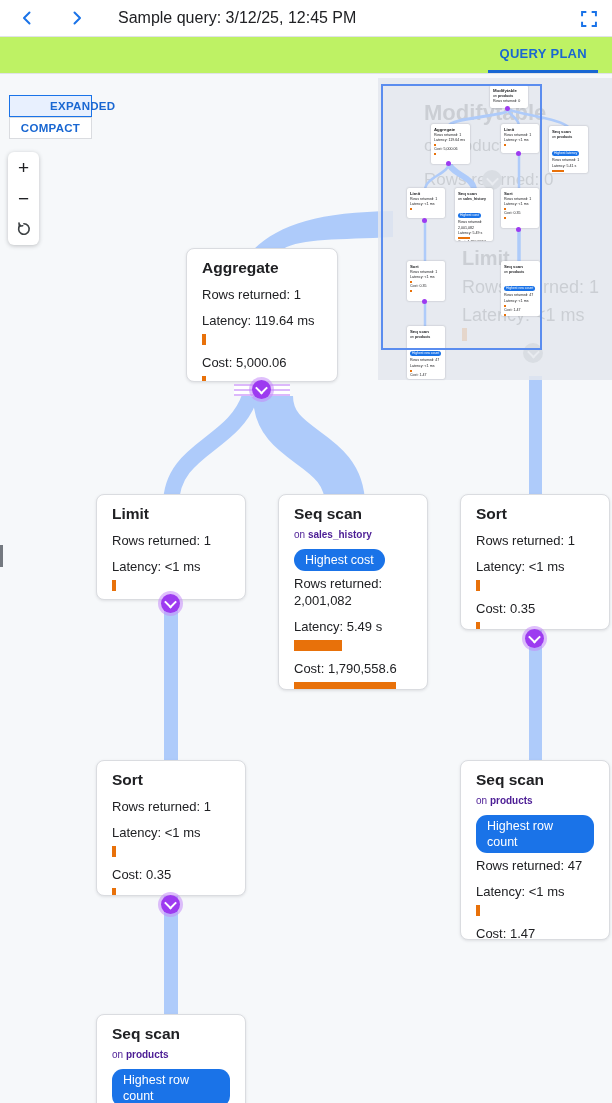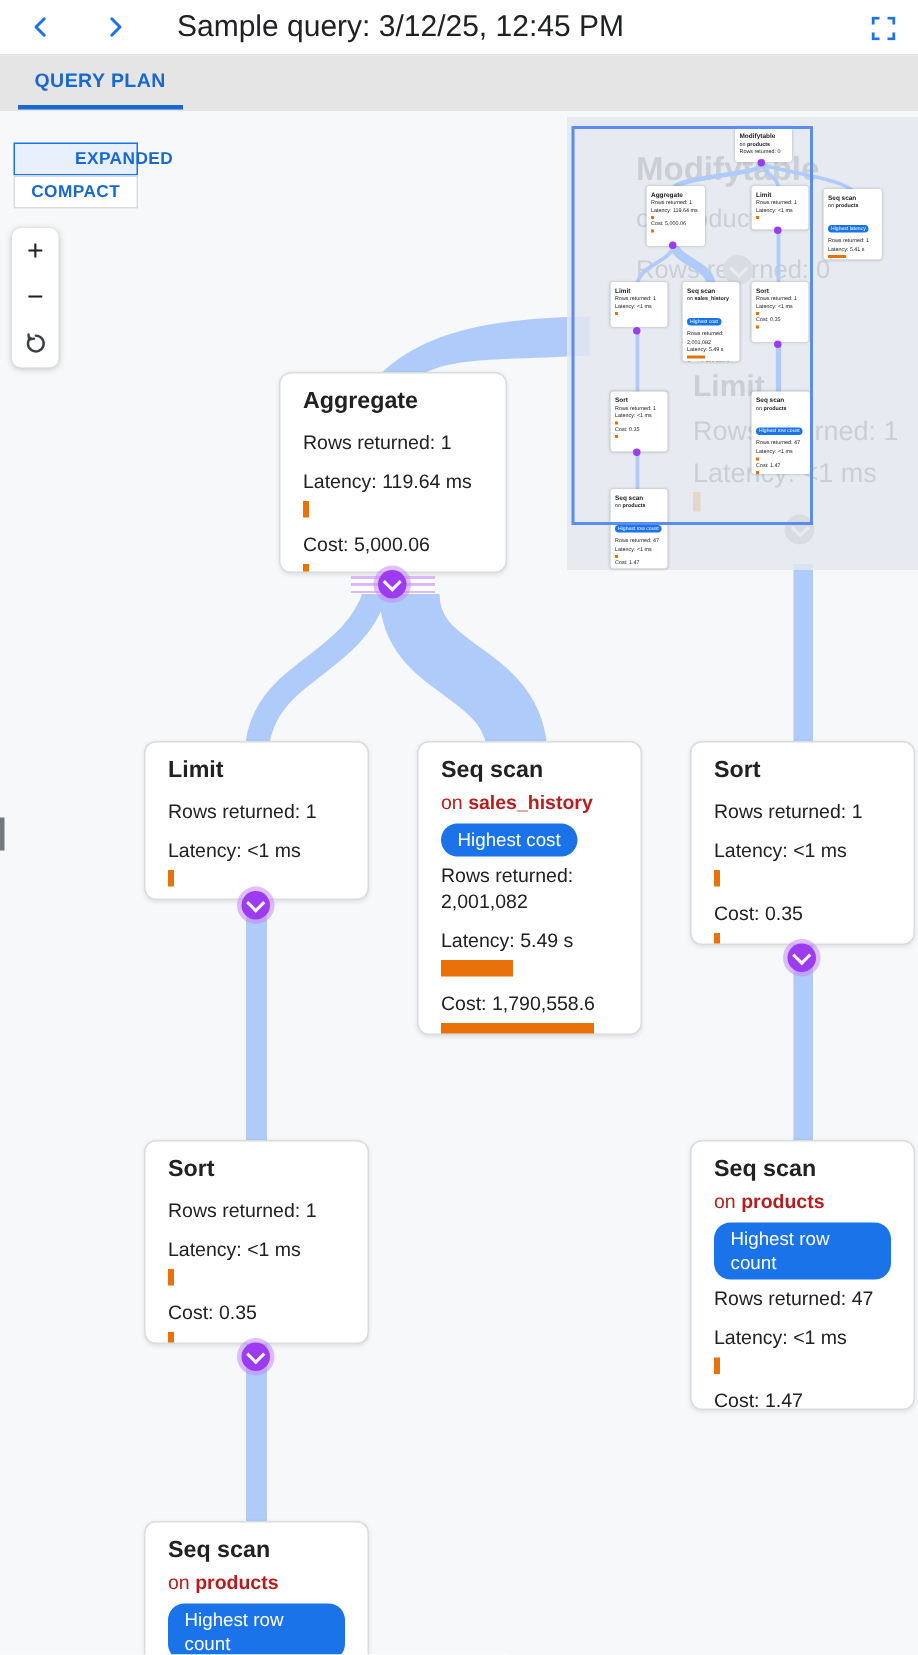--- a/index.html
+++ b/index.html
@@ -3,37 +3,37 @@
 <meta charset="utf-8">
 <style>
   html,body{margin:0;padding:0;background:#fff;font-family:"Liberation Sans",sans-serif;}
   .screen{position:relative;width:612px;height:1103px;overflow:hidden;background:#fff;}
 
   
   .topbar{position:absolute;left:0;top:0;width:612px;height:37px;background:#fff;border-bottom:1px solid #e0e3e7;display:flex;align-items:center;z-index:10;box-sizing:border-box;}
   .navbtn{width:30px;height:30px;border:none;background:transparent;display:flex;align-items:center;justify-content:center;cursor:pointer;padding:0;}
   .navbtn.back{margin-left:12px;}
   .navbtn.fwd{margin-left:20px;}
-  .page-title{margin-left:26px;font-size:20px;color:#202124;}
+  .page-title{margin-left:26px;font-size:16px;color:#202124;}
   .fsbtn{position:absolute;right:8px;top:4px;width:30px;height:30px;border:none;background:transparent;display:flex;align-items:center;justify-content:center;cursor:pointer;padding:0;}
 
   
-  .tabbar{position:absolute;left:0;top:37px;width:612px;height:37px;background:#e5e5e5;border-bottom:1px solid #e0e3e7;display:flex;align-items:stretch;padding-left:12px;z-index:10;box-sizing:border-box;}
+  .tabbar{position:absolute;left:0;top:37px;width:612px;height:37px;background:#bef264;border-bottom:1px solid #e0e3e7;display:flex;align-items:stretch;padding-left:12px;z-index:10;box-sizing:border-box;justify-content:flex-end;}
   .tab{display:flex;align-items:center;padding:0 11px;margin-right:14px;font-size:13px;font-weight:700;letter-spacing:.3px;color:#5f6368;border-bottom:3px solid transparent;box-sizing:border-box;cursor:pointer;}
   .tab.active{color:#1967d2;border-bottom-color:#1967d2;}
 
   
   .canvas-bg{position:absolute;left:0;top:74px;width:612px;height:1029px;background:#f6f8fa;z-index:0;}
   .links{position:absolute;left:0;top:0;width:612px;height:1103px;z-index:1;pointer-events:none;}
 
   
   .node{position:absolute;background:#fff;border:1px solid #dadce0;border-radius:8px;box-shadow:0 1px 3px rgba(60,64,67,.13);padding:10px 15px;box-sizing:border-box;z-index:2;overflow:hidden;}
   .ntitle{font-size:15.5px;font-weight:700;color:#202124;line-height:18px;margin-bottom:3px;}
   .nline{font-size:13px;color:#202124;line-height:17px;margin-top:9px;}
-  .ntable{font-size:13px;color:#b91c1c;line-height:17px;margin-top:2px;}
+  .ntable{font-size:10px;color:#4c1d95;line-height:17px;margin-top:2px;}
   .ntable b{font-weight:700;}
   .badge{display:inline-block;background:#1a73e8;color:#fff;font-size:12.5px;line-height:16px;padding:3px 11px;border-radius:11px;margin-top:6px;}
   .after-badge{margin-top:6px;}
   .bar{height:11px;background:#e8710a;margin-top:5px;}
 
   
   .stripes{position:absolute;width:56px;height:12px;background:repeating-linear-gradient(to bottom,#dcb8fb 0,#dcb8fb 1.8px,#fff 1.8px,#fff 4.9px);z-index:3;}
   .collapse{position:absolute;width:19px;height:19px;border-radius:50%;background:#9d3bf0;box-shadow:0 0 0 3px rgba(197,138,249,.55);z-index:4;display:flex;align-items:center;justify-content:center;cursor:pointer;}
   .chev{width:7px;height:7px;border-right:2.2px solid #fff;border-bottom:2.2px solid #fff;transform:rotate(45deg) translate(-1px,-1px);}
 

